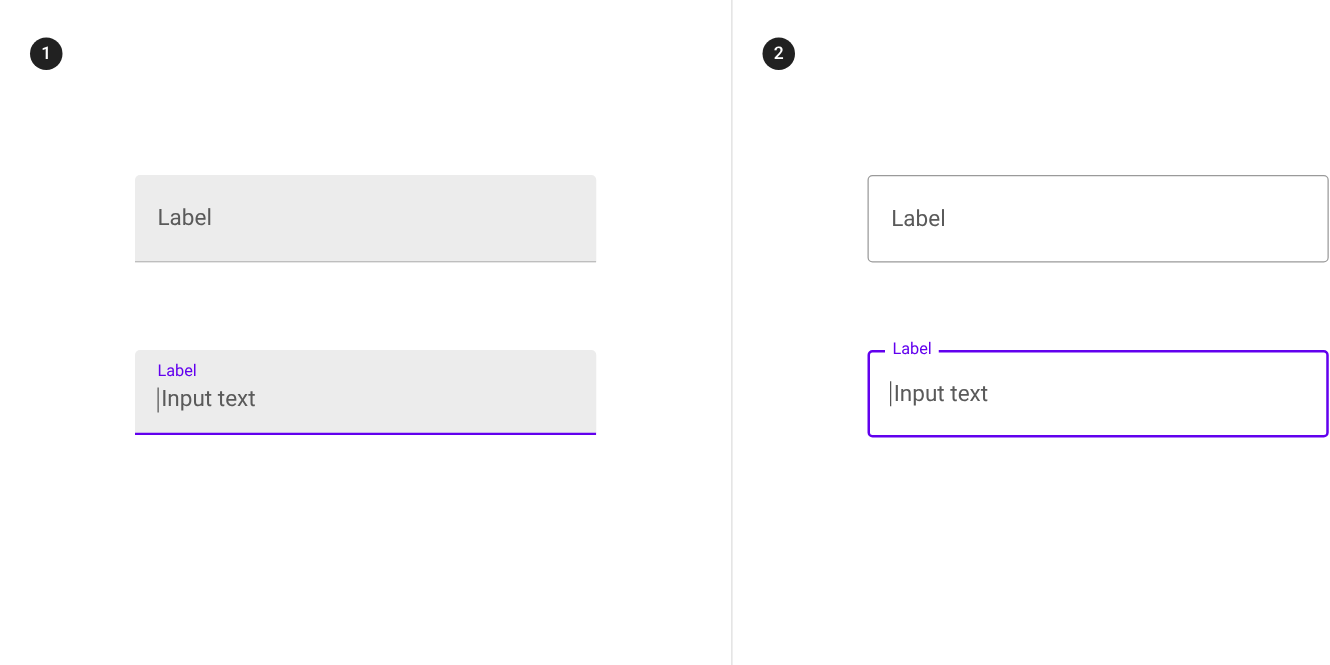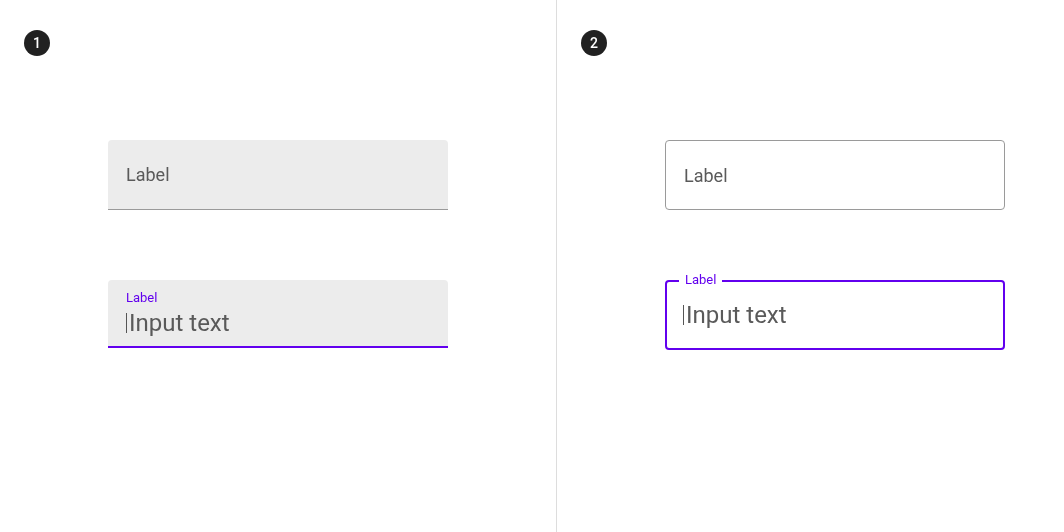--- a/index.html
+++ b/index.html
@@ -38,21 +38,21 @@
       top: 30px;
       left: 24px;
     }
     .field-area {
       margin-top: 110px;
       padding-left: 78px;
       padding-right: 78px;
     }
     .field {
       margin-bottom: 70px;
-      width: 340px;
+      width: 369px;
     }
 
     
     .filled-inactive {
       background: #ececec;
       border-top-left-radius: 4px;
       border-top-right-radius: 4px;
       border-bottom: 1px solid #9a9a9a;
       height: 70px;
       display: flex;
@@ -85,21 +85,21 @@
       align-items: center;
     }
     .cursor {
       width: 1px;
       height: 20px;
       background: #555;
       margin-right: 2px;
     }
     .input-text {
       color: #5a5a5a;
-      font-size: 24px;
+      font-size: 18px;
     }
 
     
     .outlined-inactive {
       border: 1px solid #9a9a9a;
       border-radius: 4px;
       height: 70px;
       display: flex;
       align-items: center;
       padding: 0 18px;

